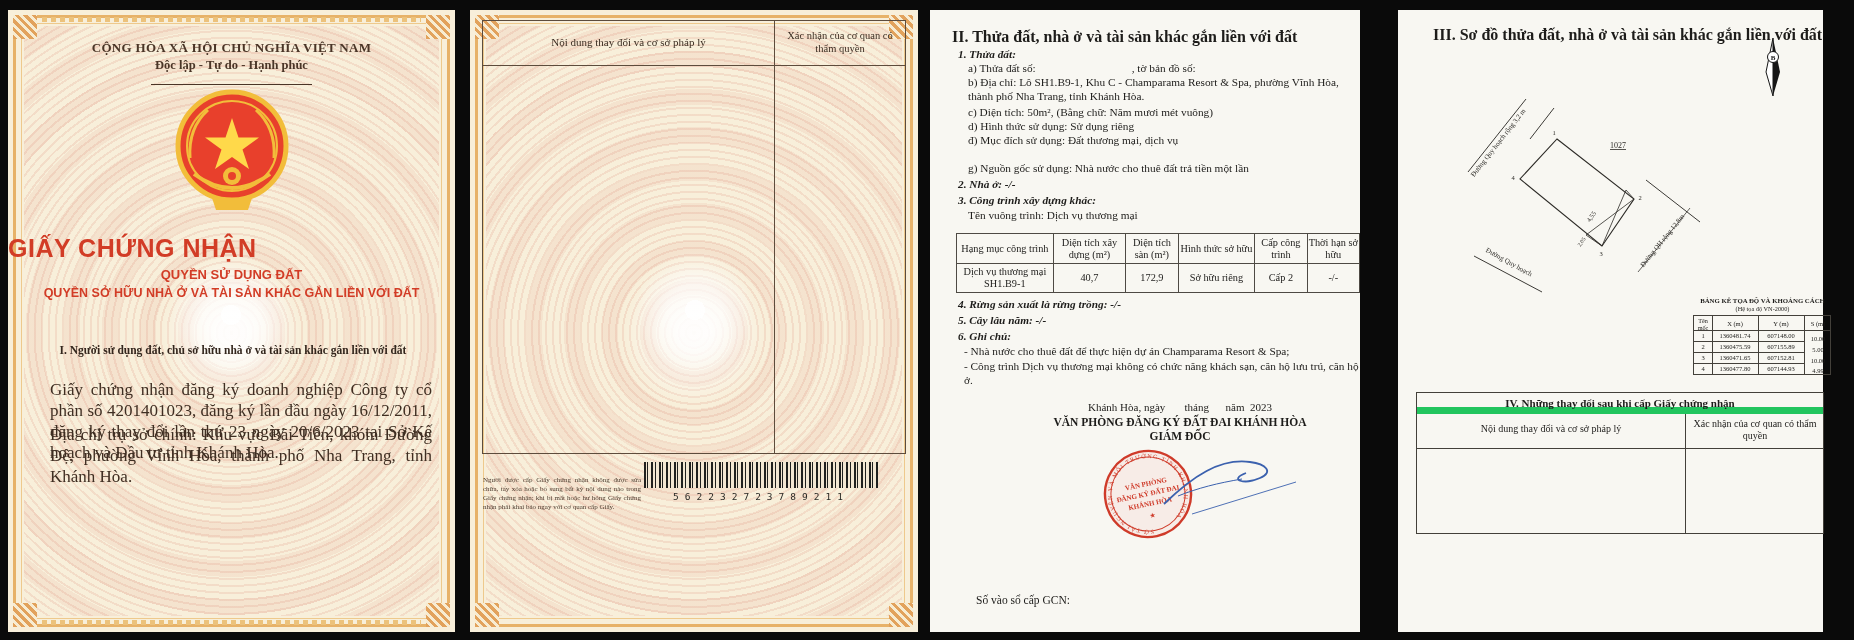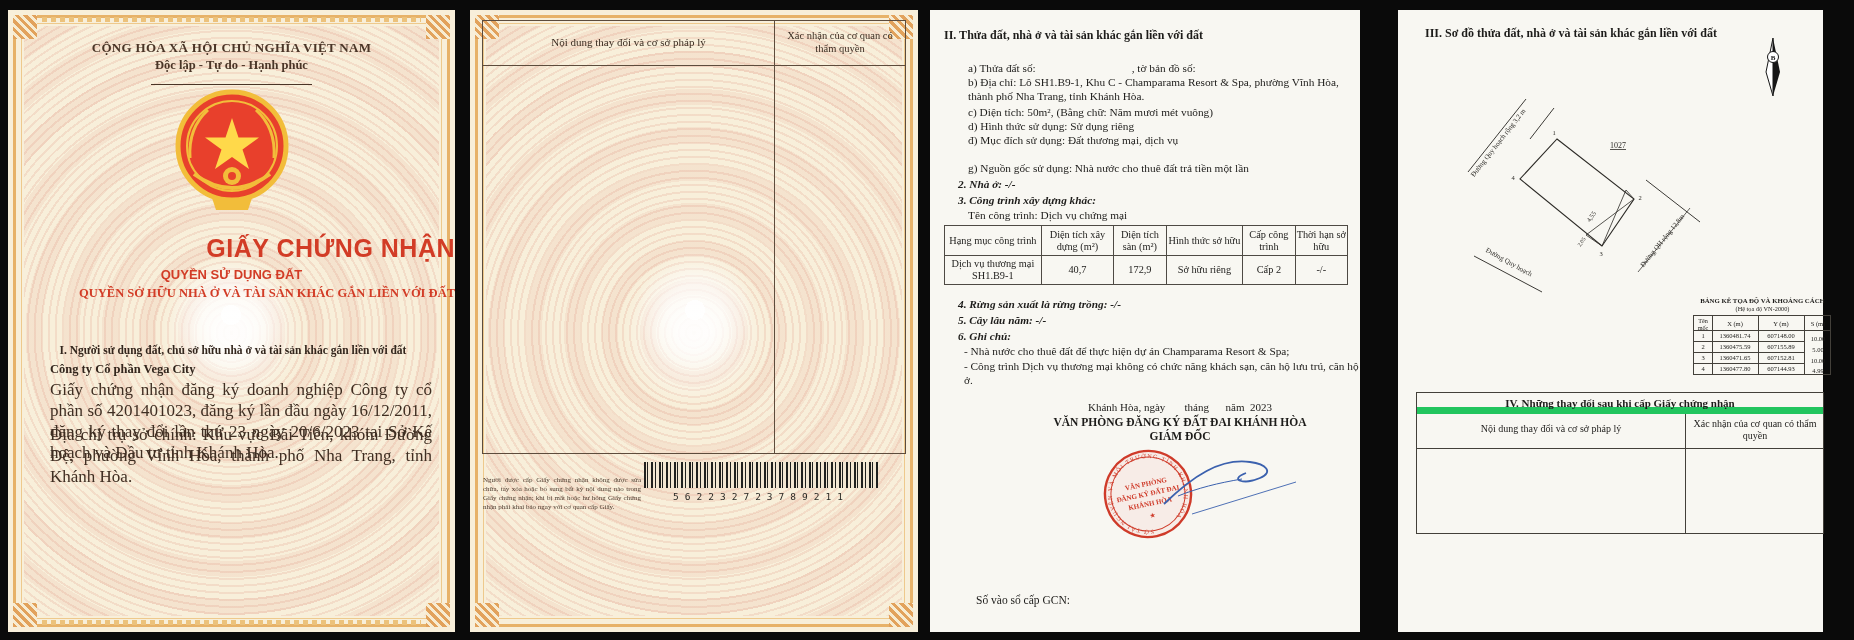--- a/index.html
+++ b/index.html
@@ -22,27 +22,27 @@
   .edge-deco { position:absolute; left:34px; right:34px; height:5px;
     background:repeating-linear-gradient(90deg,#ecc27c 0 5px,rgba(0,0,0,0) 5px 9px); }
   .star-burst { position:absolute; width:130px; height:130px;
     background:radial-gradient(circle, rgba(255,255,255,0.95) 0 10px, rgba(255,255,255,0.55) 10px 26px, rgba(255,255,255,0) 60px); }
 
   .cover-h1 { position:absolute; top:30px; left:0; width:100%; text-align:center;
     font-weight:bold; font-size:13px; color:#4a3527; letter-spacing:0.3px; }
   .cover-h2 { position:absolute; top:48px; left:0; width:100%; text-align:center;
     font-weight:bold; font-size:12.5px; color:#4a3527; }
   .cover-h2 span { border-bottom:1px solid #4a3527; padding:0 4px 12px; }
-  .cover-title { position:absolute; top:224px; left:0; width:100%; text-align:right;
+  .cover-title { position:absolute; top:224px; left:0; width:100%; text-align:left;
     font-family:"Liberation Sans","DejaVu Sans",sans-serif; font-weight:bold;
     font-size:25px; color:#d23c26; letter-spacing:0.5px; }
   .cover-sub1 { position:absolute; top:257px; left:0; width:100%; text-align:center;
     font-family:"Liberation Sans","DejaVu Sans",sans-serif; font-weight:bold; font-size:13px; color:#d23c26; }
-  .cover-sub2 { position:absolute; top:276px; left:0; width:100%; text-align:right;
-    font-family:Liberation Serif, serif; font-weight:bold; font-size:12.5px; color:#d23c26; }
+  .cover-sub2 { position:absolute; top:276px; left:0; width:100%; text-align:center;
+    font-family:Liberation Sans, sans-serif; font-weight:bold; font-size:12.5px; color:#d23c26; }
   .cover-sec { position:absolute; top:334px; left:26px; width:398px;
     font-weight:bold; font-size:11.5px; color:#33261d;text-align:center; }
   .cover-owner { position:absolute; top:352px; left:42px; width:380px;
     font-weight:bold; font-size:12.5px; color:#33261d; }
   .cover-par { position:absolute; left:42px; width:382px; font-size:17px;
     color:#3f2e22; line-height:21px; text-align:justify; }
 
   
   .chg-table { position:absolute; left:12px; top:10px; width:424px; height:434px;
     border:1px solid #5d4c3c; }
@@ -55,21 +55,21 @@
   .gcn-note { position:absolute; left:13px; top:466px; width:158px;
     font-size:7px; line-height:9px; color:#4a392c; text-align:justify; }
   .barcode { position:absolute; left:174px; top:452px; width:234px; height:26px;
     background:repeating-linear-gradient(90deg,#20201e 0 2px,#f3e7d2 2px 3px,#20201e 3px 4px,#f3e7d2 4px 7px,#20201e 7px 9px,#f3e7d2 9px 11px,#20201e 11px 12px,#f3e7d2 12px 15px); }
   .barcode-num { position:absolute; left:174px; top:481px; width:234px; text-align:center;
     font-family:"DejaVu Sans Mono","Liberation Mono",monospace; font-size:9.5px;
     letter-spacing:6px; color:#2a2a26; }
 
   
   .white-page { background:#f8f7f2; color:#1d1c1a; }
-  .sec-head { position:absolute; font-weight:bold; font-size:12px; }
+  .sec-head { position:absolute; font-weight:bold; font-size:16px;margin-left:8px; }
   .ln { position:absolute; font-size:11.3px; line-height:13.5px; width:398px; }
   .bi { font-weight:bold; font-style:italic; }
   .gapspan { display:inline-block; width:96px; }
 
   table.ctable { position:absolute; left:14px; top:190px; width:404px; border-collapse:collapse;
     font-size:10.3px; }
   table.ctable th, table.ctable td { border:1px solid #4e4a44; text-align:center;
     font-weight:normal; padding:2px 1px; line-height:12px; }
   table.ctable th { height:30px; }
   table.ctable td { height:28px; }
@@ -133,21 +133,20 @@
     <circle cx="60" cy="90" r="9" fill="#f2bd3a"></circle>
     <circle cx="60" cy="90" r="4" fill="#e8402c"></circle>
     <path d="M40,112 L80,112 L76,124 L44,124 Z" fill="#f2bd3a"></path>
   </svg>
 
   <div class="cover-title">GIẤY CHỨNG NHẬN</div>
   <div class="cover-sub1">QUYỀN SỬ DỤNG ĐẤT</div>
   <div class="cover-sub2">QUYỀN SỞ HỮU NHÀ Ở VÀ TÀI SẢN KHÁC GẮN LIỀN VỚI ĐẤT</div>
 
   <div class="cover-sec">I. Người sử dụng đất, chủ sở hữu nhà ở và tài sản khác gắn liền với đất</div>
-  <div class="cover-owner">Công ty Cổ phần Vega City</div>
   <div class="cover-par" style="top:369px;">Giấy chứng nhận đăng ký doanh nghiệp Công ty cổ phần số 4201401023, đăng ký lần đầu ngày 16/12/2011, đăng ký thay đổi lần thứ 23 ngày 20/6/2023 tại Sở Kế hoạch và Đầu tư tỉnh Khánh Hòa.</div>
   <div class="cover-par" style="top:414px;">Địa chỉ trụ sở chính: Khu vực Bãi Tiên, khóm Đường Đệ, phường Vĩnh Hòa, thành phố Nha Trang, tỉnh Khánh Hòa.</div>
 </div>
 
 <div class="page pink-page" style="left:470px; width:448px;">
   <div class="guilloche"></div>
   <div class="star-burst" style="left:160px; top:235px;"></div>
   <div class="pframe"></div>
   <div class="pframe2"></div>
   <div class="corner" style="left:5px; top:5px;"></div>
@@ -163,33 +162,34 @@
   </div>
 
   <div class="gcn-note">Người được cấp Giấy chứng nhận không được sửa chữa, tẩy xóa hoặc bổ sung bất kỳ nội dung nào trong Giấy chứng nhận; khi bị mất hoặc hư hỏng Giấy chứng nhận phải khai báo ngay với cơ quan cấp Giấy.</div>
   <div class="barcode"></div>
   <div class="barcode-num">562232723789211</div>
 </div>
 
 <div class="page white-page" style="left:930px; width:430px;">
   <div class="sec-head" style="left:14px; top:18px;">II. Thửa đất, nhà ở và tài sản khác gắn liền với đất</div>
 
+  <div class="ln bi" style="left:28px; top:38px;">1. Thửa đất:</div>
   <div class="ln" style="left:38px; top:52px;">
     <span>a) Thửa đất số:</span><span class="gapspan"></span><span>, tờ bản đồ số:</span>
   </div>
   <div class="ln" style="left:38px; top:66px; width:376px;">b) Địa chỉ: Lô SH1.B9-1, Khu C - Champarama Resort &amp; Spa, phường Vĩnh Hòa, thành phố Nha Trang, tỉnh Khánh Hòa.</div>
   <div class="ln" style="left:38px; top:96px;">c) Diện tích: 50m², (Bằng chữ: Năm mươi mét vuông)</div>
   <div class="ln" style="left:38px; top:110px;">d) Hình thức sử dụng: Sử dụng riêng</div>
   <div class="ln" style="left:38px; top:124px;">đ) Mục đích sử dụng: Đất thương mại, dịch vụ</div>
   <div class="ln" style="left:38px; top:152px;">g) Nguồn gốc sử dụng: Nhà nước cho thuê đất trả tiền một lần</div>
   <div class="ln bi" style="left:28px; top:168px;">2. Nhà ở: -/-</div>
   <div class="ln bi" style="left:28px; top:184px;">3. Công trình xây dựng khác:</div>
-  <div class="ln" style="left:38px; top:199px;">Tên công trình: Dịch vụ chứng mại</div>
-
-  <table class="ctable" style="top:215px;">
+  <div class="ln" style="left:38px; top:199px;">Tên vuông trình: Dịch vụ thương mại</div>
+
+  <table class="ctable" style="top:223px;margin-left:12px;">
     <tbody>
         <tr>
       <th style="width:24%">Hạng mục công trình</th>
       <th style="width:18%">Diện tích xây dựng (m²)</th>
       <th style="width:13%">Diện tích sàn (m²)</th>
       <th style="width:19%">Hình thức sở hữu</th>
       <th style="width:13%">Cấp công trình</th>
       <th style="width:13%">Thời hạn sở hữu</th>
     </tr>
     <tr>

